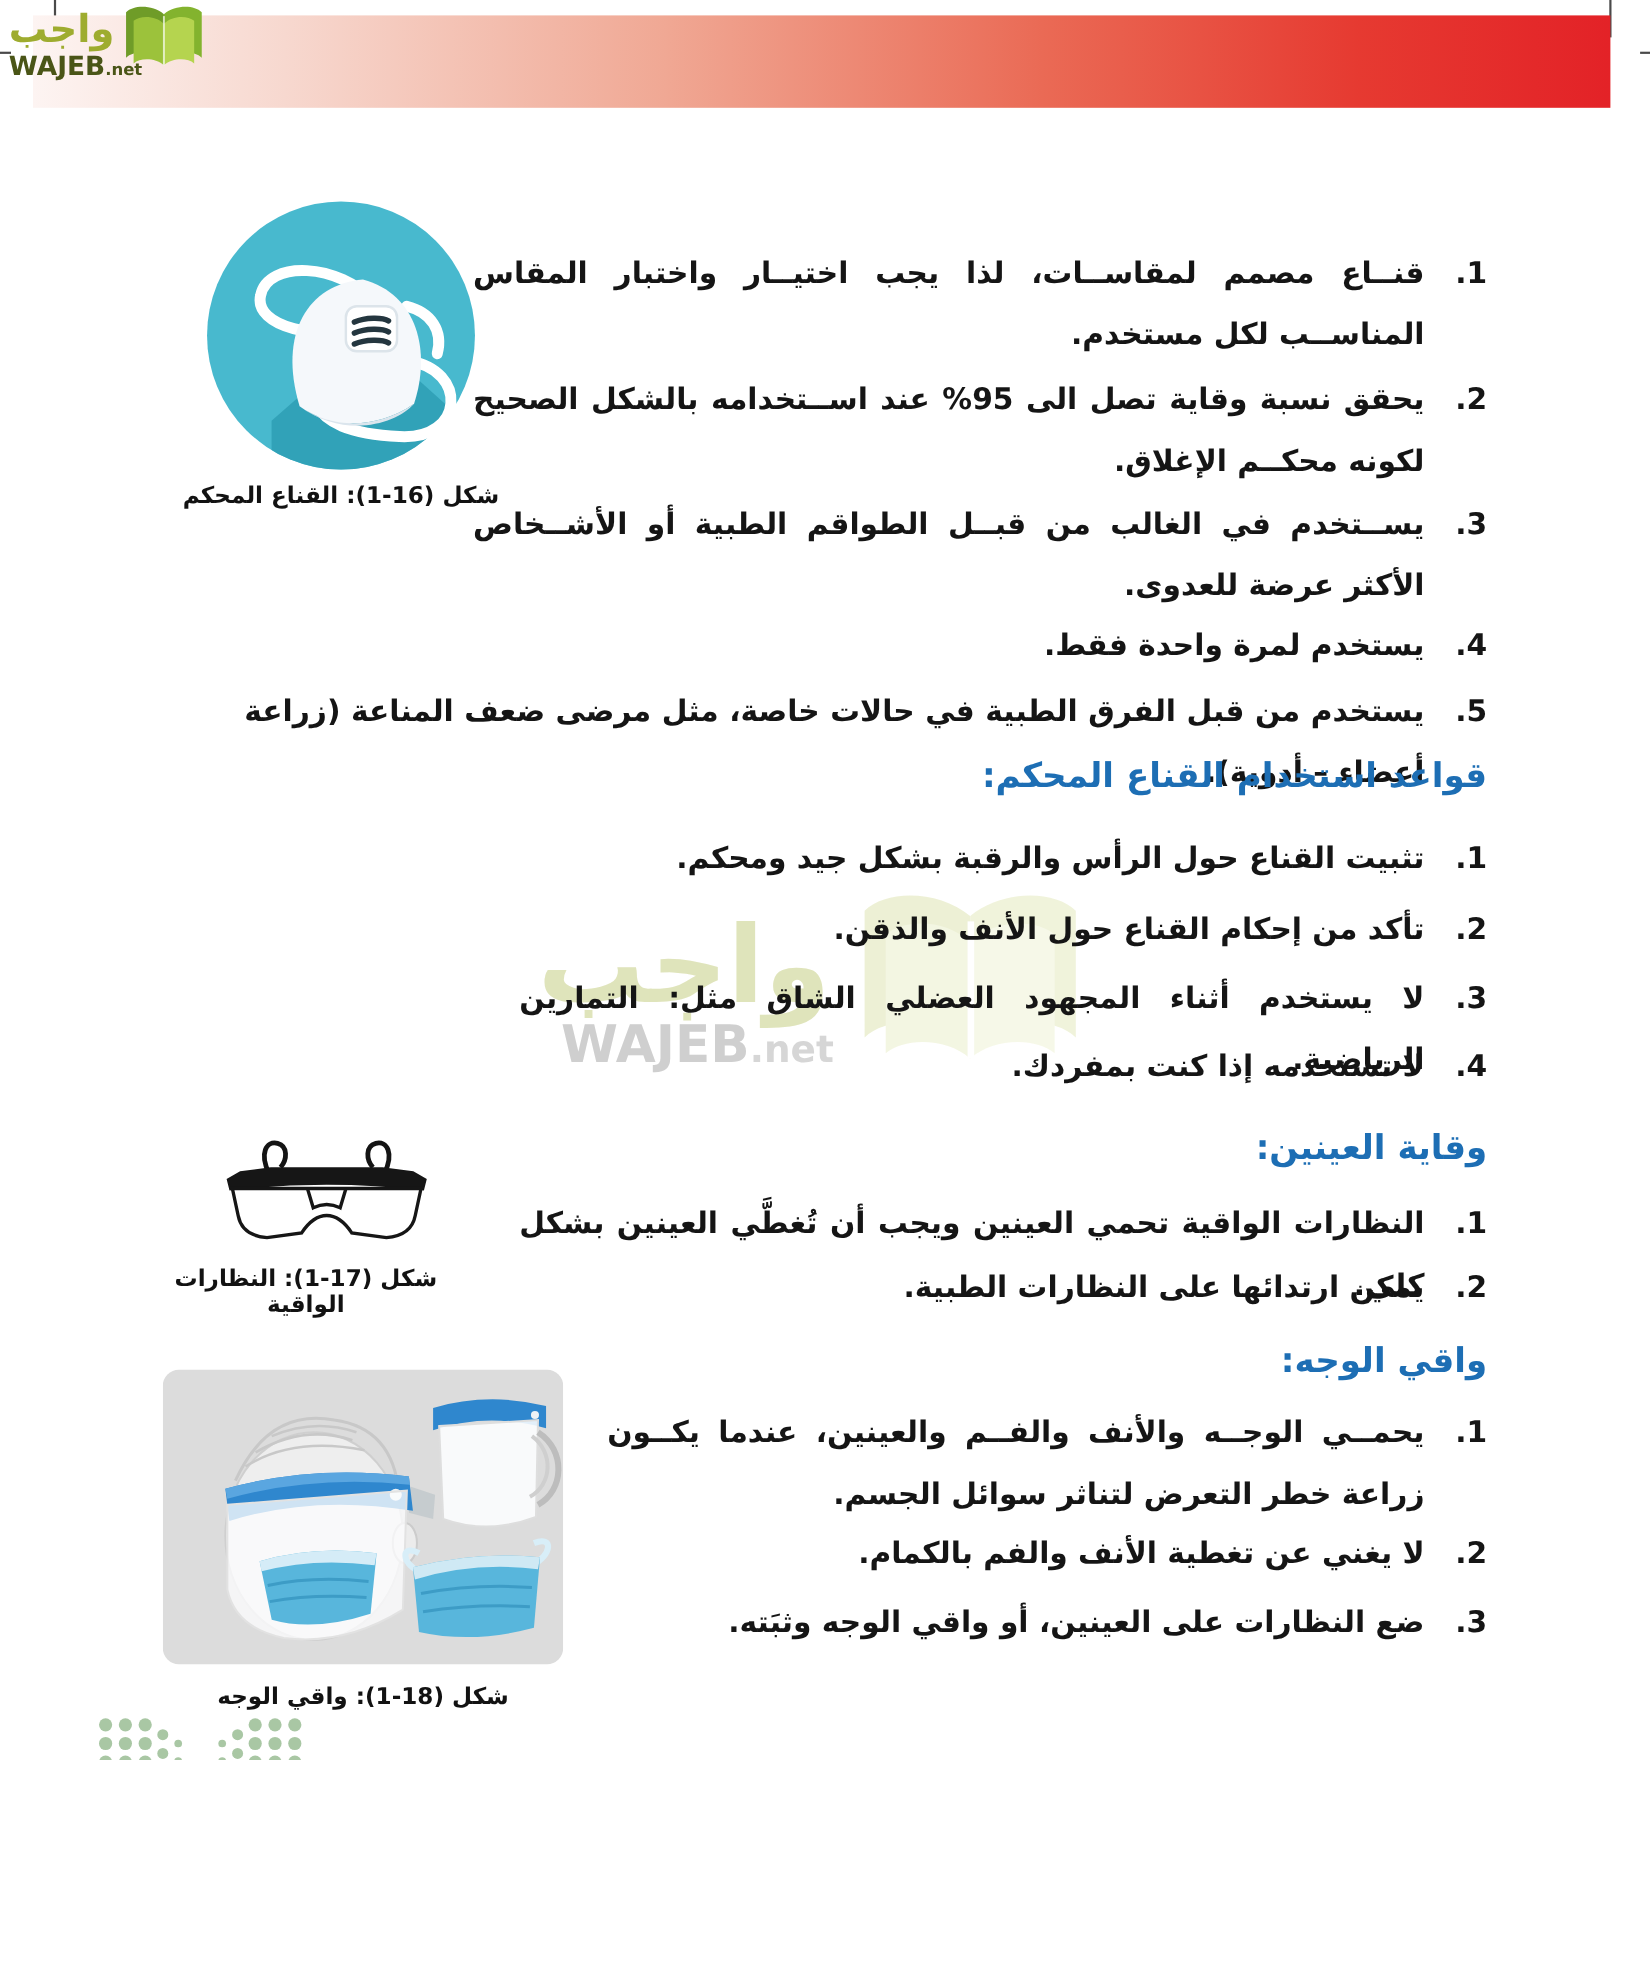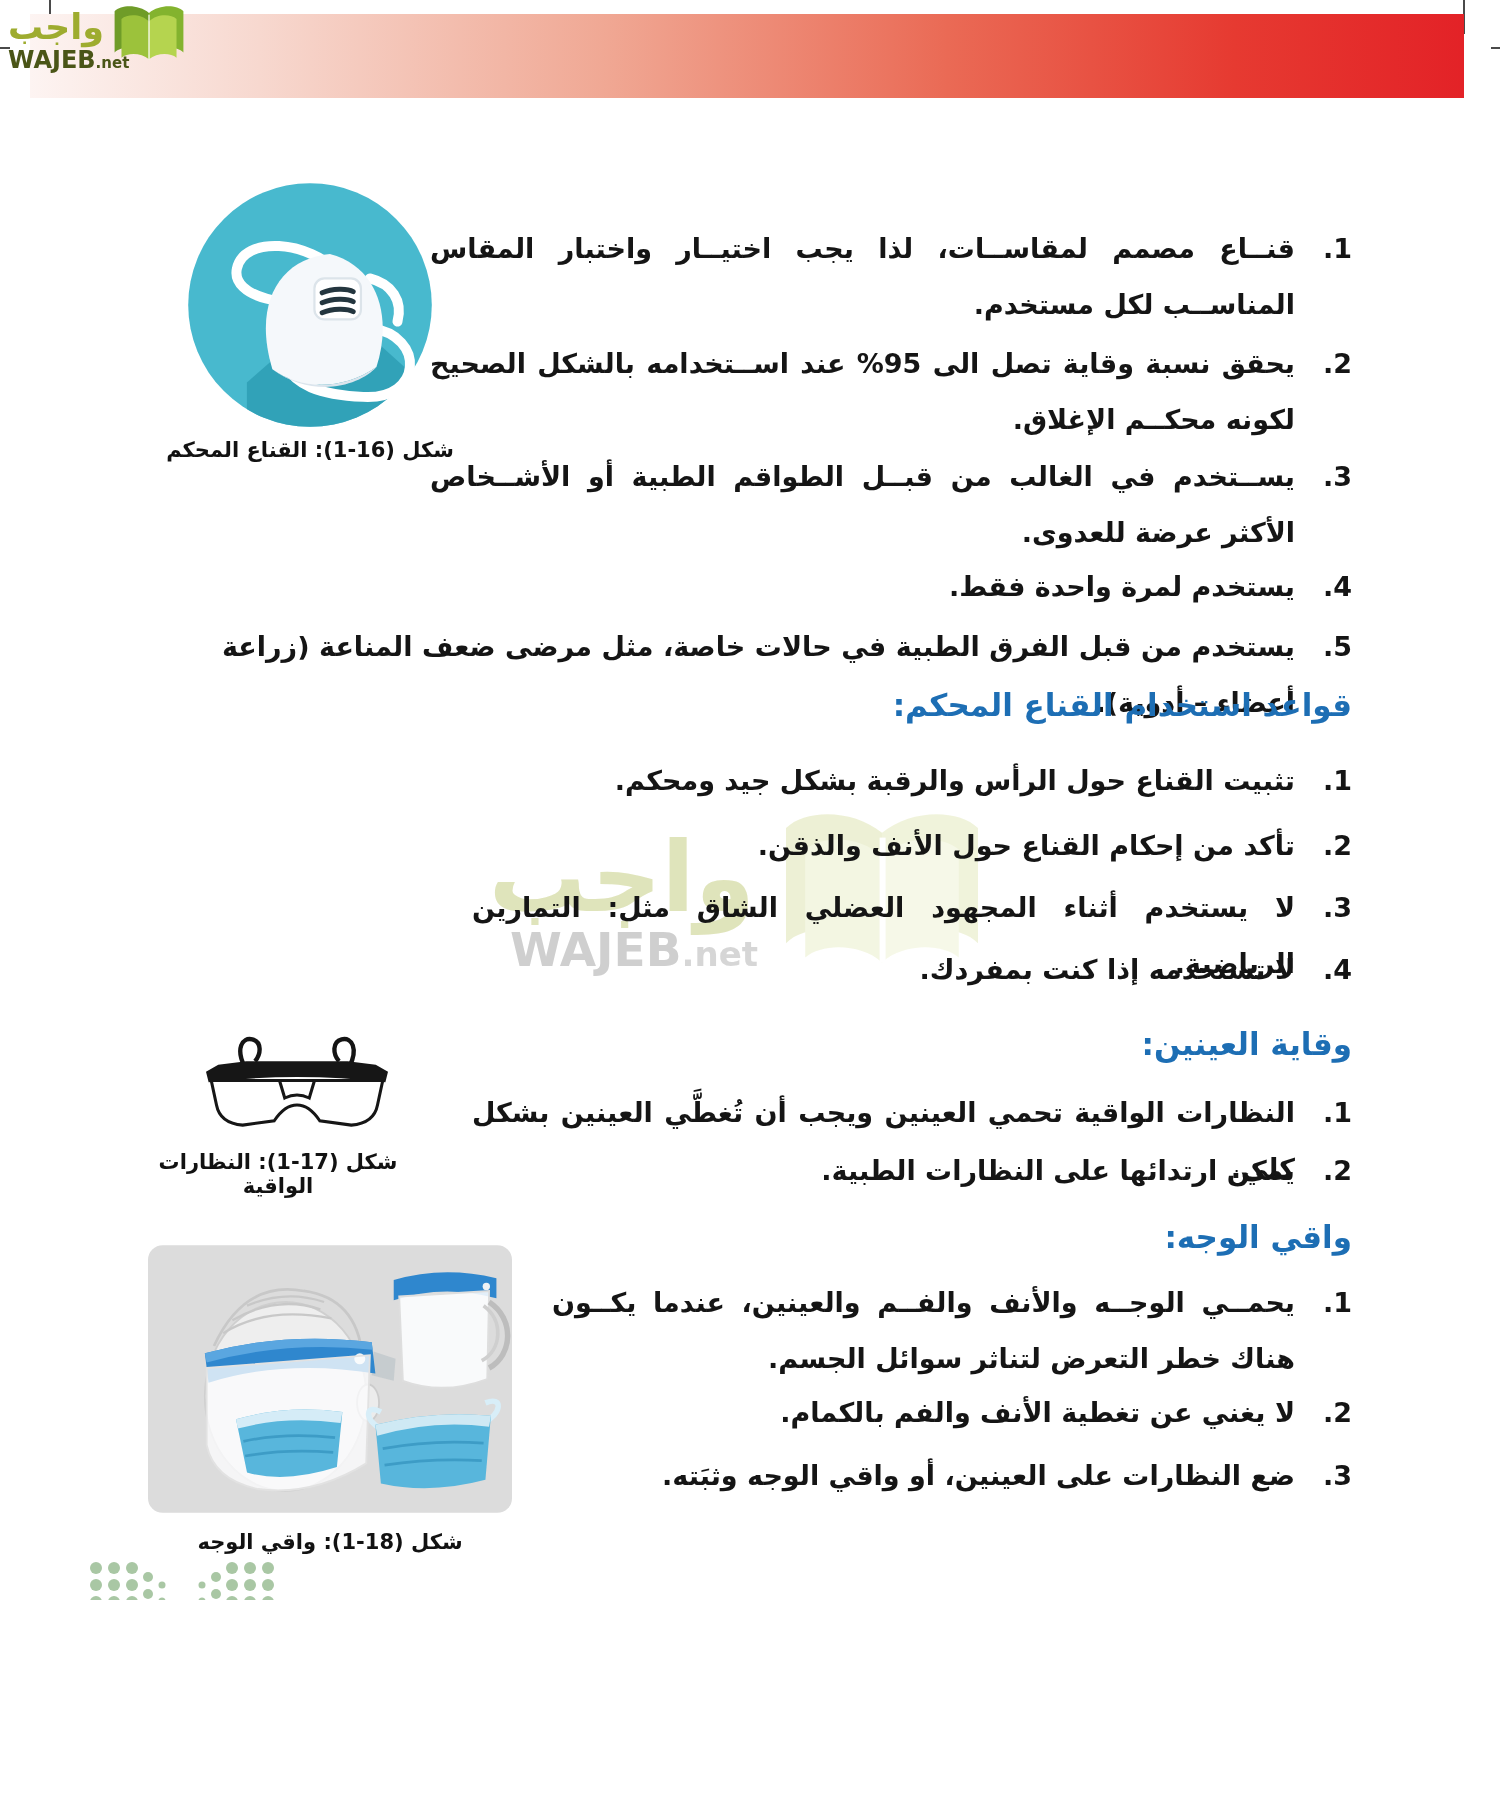--- a/index.html
+++ b/index.html
@@ -172,21 +172,21 @@
       <path d="M22,56 L218,56 L212,84 Q208,105 182,107 L146,102 Q134,84 120,84 Q106,84 94,102 L58,107 Q32,105 28,84 Z" fill="#ffffff" stroke="#161616" stroke-width="3.5"></path>
       <path d="M100,56 L106,76 Q120,69 134,76 L140,56" stroke="#161616" stroke-width="3.5" fill="none"></path>
     </svg>
   </div>
   <div class="cap" style="left:128px;top:1150px;width:300px;">شكل (17-1): النظارات الواقية</div>
 
   <div class="h" style="top:1215px;">واقي الوجه:</div>
 
   <div class="li" style="top:1275px;right:148px;width:800px;">
     <span class="num">1.</span>
-    <div class="t">يحمــي الوجــه والأنف والفــم والعينين، عندما يكــون هناك خطر التعرض لتناثر سوائل الجسم.</div>
+    <div class="t">يحمــي الوجــه والأنف والفــم والعينين، عندما يكــون زراعة خطر التعرض لتناثر سوائل الجسم.</div>
   </div>
   <div class="li" style="top:1385px;right:148px;width:800px;">
     <span class="num">2.</span>
     <div class="t">لا يغني عن تغطية الأنف والفم بالكمام.</div>
   </div>
   <div class="li" style="top:1448px;right:148px;width:800px;">
     <span class="num">3.</span>
     <div class="t">ضع النظارات على العينين، أو واقي الوجه وثبَته.</div>
   </div>
 

